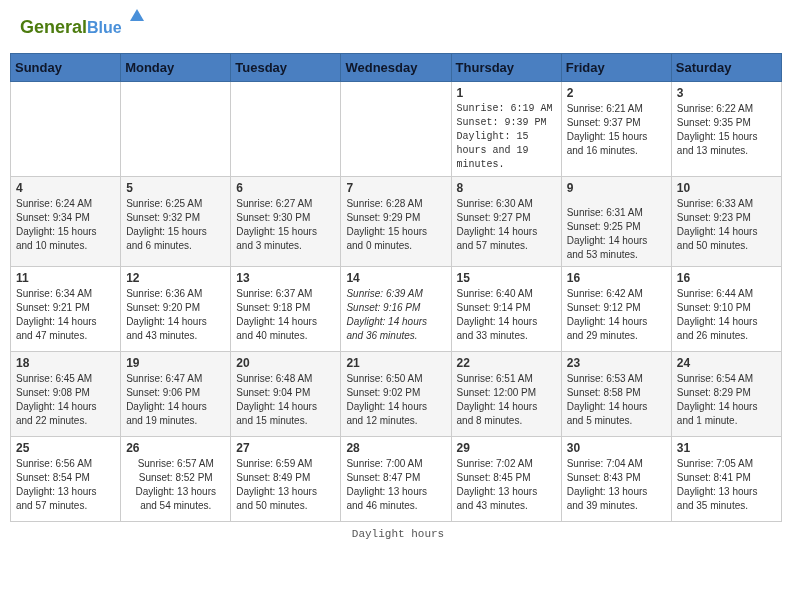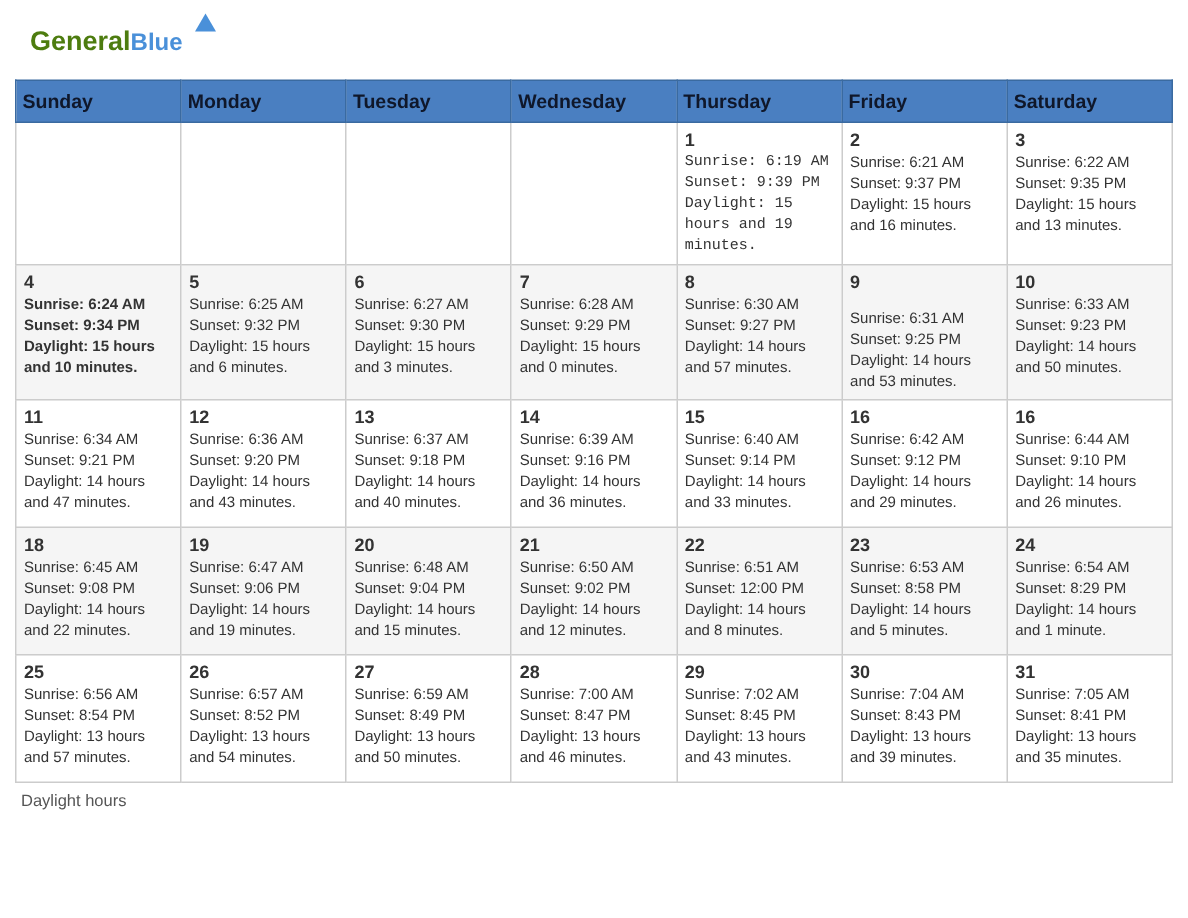--- a/index.html
+++ b/index.html
@@ -80,22 +80,23 @@
       line-height: 1.4;
       color: #333;
     }
     .empty-cell {
       background: #fff !important;
     }
     .footer-note {
       margin-top: 6px;
       font-size: 11px;
       color: #555;
-      text-align: left;
+      text-align: center;
       padding-left: 4px;
+      font-family: Liberation Mono, monospace;
     }
   </style>
 </head>
 <body>
 
 <div class="header">
   <div class="logo">
     <div style="display:flex;align-items:center;">
       <span style="display:inline-block;position:relative;">
         <span class="logo-text-general">General</span><span class="logo-text-blue">Blue</span>
@@ -142,21 +143,21 @@
         <td>
           <div class="day-num">3</div>
           <div class="day-info" style="white-space: pre-line;">Sunrise: 6:22 AM
 Sunset: 9:35 PM
 Daylight: 15 hours and 13 minutes.</div>
         </td>
       </tr>
       <tr>
         <td>
           <div class="day-num">4</div>
-          <div class="day-info" style="white-space: pre-line; font-weight: bold;">Sunrise: 6:24 AM
+          <div class="day-info" style="white-space: pre-line;">Sunrise: 6:24 AM
 Sunset: 9:34 PM
 Daylight: 15 hours and 10 minutes.</div>
         </td>
         <td>
           <div class="day-num">5</div>
           <div class="day-info" style="white-space: pre-line;">Sunrise: 6:25 AM
 Sunset: 9:32 PM
 Daylight: 15 hours and 6 minutes.</div>
         </td>
         <td>
@@ -204,21 +205,21 @@
 Daylight: 14 hours and 43 minutes.</div>
         </td>
         <td>
           <div class="day-num">13</div>
           <div class="day-info" style="white-space: pre-line;">Sunrise: 6:37 AM
 Sunset: 9:18 PM
 Daylight: 14 hours and 40 minutes.</div>
         </td>
         <td>
           <div class="day-num">14</div>
-          <div class="day-info" style="white-space: pre-line;">Sunrise: 6:39 AM
+          <div class="day-info" style="white-space: pre-line; font-style: italic;">Sunrise: 6:39 AM
 Sunset: 9:16 PM
 Daylight: 14 hours and 36 minutes.</div>
         </td>
         <td>
           <div class="day-num">15</div>
           <div class="day-info" style="white-space: pre-line;">Sunrise: 6:40 AM
 Sunset: 9:14 PM
 Daylight: 14 hours and 33 minutes.</div>
         </td>
         <td>
@@ -280,21 +281,21 @@
       </tr>
       <tr>
         <td>
           <div class="day-num">25</div>
           <div class="day-info" style="white-space: pre-line;">Sunrise: 6:56 AM
 Sunset: 8:54 PM
 Daylight: 13 hours and 57 minutes.</div>
         </td>
         <td>
           <div class="day-num">26</div>
-          <div class="day-info" style="white-space: pre-line;">Sunrise: 6:57 AM
+          <div class="day-info" style="white-space: pre-line; text-align: center;">Sunrise: 6:57 AM
 Sunset: 8:52 PM
 Daylight: 13 hours and 54 minutes.</div>
         </td>
         <td>
           <div class="day-num">27</div>
           <div class="day-info" style="white-space: pre-line;">Sunrise: 6:59 AM
 Sunset: 8:49 PM
 Daylight: 13 hours and 50 minutes.</div>
         </td>
         <td>

